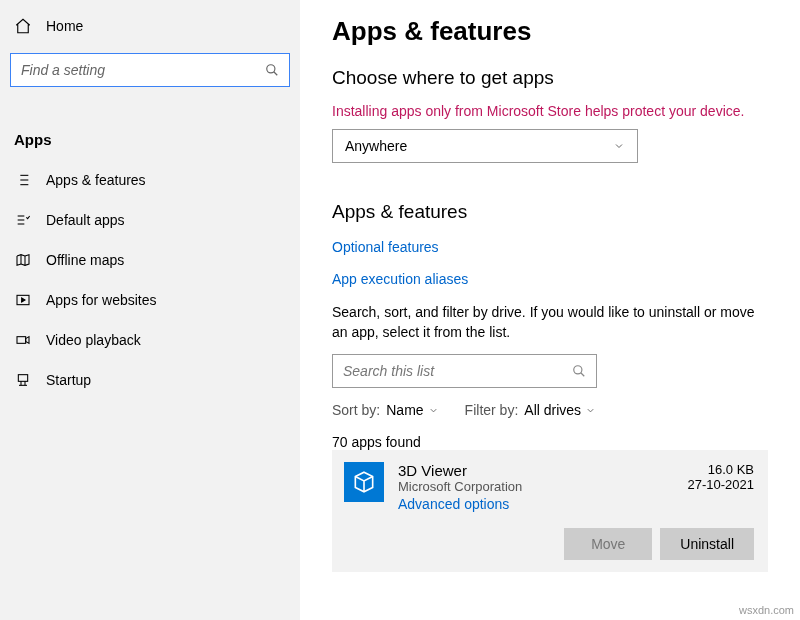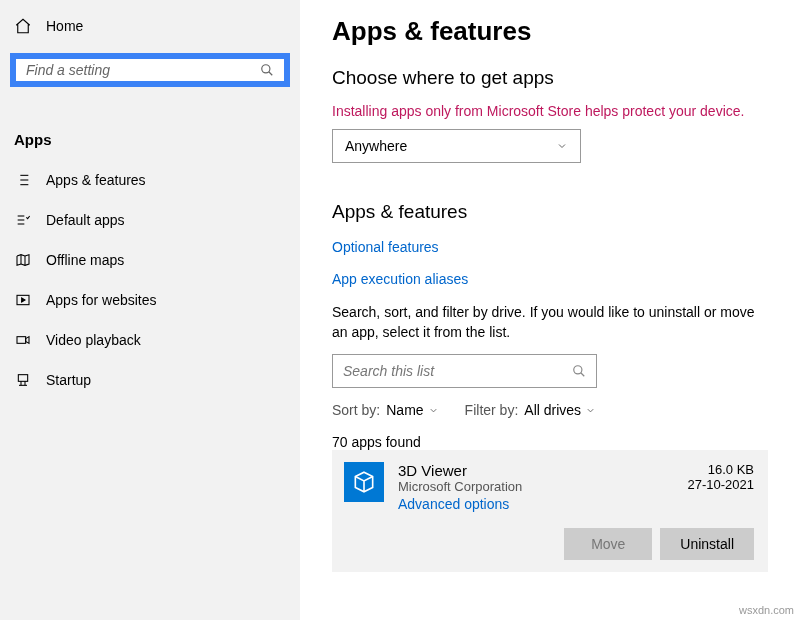--- a/index.html
+++ b/index.html
@@ -1,30 +1,30 @@
 <!DOCTYPE html>
 <html><head>
 <meta charset="utf-8">
 <style>
 * { margin: 0; padding: 0; box-sizing: border-box; font-family: "Segoe UI", Arial, sans-serif; }
 body { width: 800px; height: 620px; background: #fff; display: flex; overflow: hidden; font-size: 14px; color: #000; }
 .sidebar { width: 300px; background: #f2f2f2; padding: 7px 8px; display: flex; flex-direction: column; }
 .home-row { display: flex; align-items: center; gap: 14px; padding: 10px 6px; cursor: pointer; }
 .home-row span.icon { display: inline-flex; }
-.search-box { margin: 8px 2px 16px 2px; border: 6px solid #3b82f6; background: #fff; height: 34px; display: flex; align-items: center; padding: 0 10px; }
+.search-box { margin: 8px 2px 16px 2px; border: 1px solid #3b82f6; background: #fff; height: 34px; display: flex; align-items: center; padding: 0 10px; }
 .search-box input { border: none; outline: none; flex: 1; font-size: 14px; background: transparent; font-style: italic; color: #666; }
 .search-box input::placeholder { color: #666; font-style: italic; }
 .section-title { font-weight: 600; font-size: 15px; padding: 8px 6px 12px 6px; margin-top: 20px; }
 .nav-item { display: flex; align-items: center; gap: 14px; padding: 12px 6px; cursor: pointer; }
 .nav-item .icon { width: 18px; display: inline-flex; justify-content: center; }
 .main { flex: 1; padding: 16px 32px 0 32px; overflow: hidden; position: relative; }
 .page-title { font-size: 26px; font-weight: 600; margin-bottom: 20px; }
 .sub-title { font-size: 19px; font-weight: 400; margin-bottom: 14px; }
 .help-text { font-size: 14px; color: #be185d; margin-bottom: 10px; }
-.dropdown { border: 1px solid #999; width: 249px; height: 34px; display: flex; align-items: center; justify-content: space-between; padding: 0 12px; cursor: pointer; margin-bottom: 38px; }
+.dropdown { border: 1px solid #999; width: 306px; height: 34px; display: flex; align-items: center; justify-content: space-between; padding: 0 12px; cursor: pointer; margin-bottom: 38px; }
 .section2 { font-size: 19px; font-weight: 400; margin-bottom: 16px; }
 .link { color: #0066cc; font-size: 14px; cursor: pointer; display: block; margin-bottom: 16px; }
 .desc { font-size: 14px; margin-bottom: 12px; line-height: 1.4; }
 .search-list { border: 1px solid #999; width: 265px; height: 34px; display: flex; align-items: center; padding: 0 10px; margin-bottom: 14px; }
 .search-list input { border: none; outline: none; flex: 1; font-size: 14px; font-style: italic; color: #777; background: transparent; }
 .search-list input::placeholder { color: #777; font-style: italic; }
 .sort-row { display: flex; gap: 26px; font-size: 14px; color: #555; margin-bottom: 16px; }
 .sort-row .pair { display: flex; align-items: center; gap: 4px; cursor: pointer; }
 .sort-row .val { color: #000; margin-left: 2px; }
 .count { font-size: 14px; }

